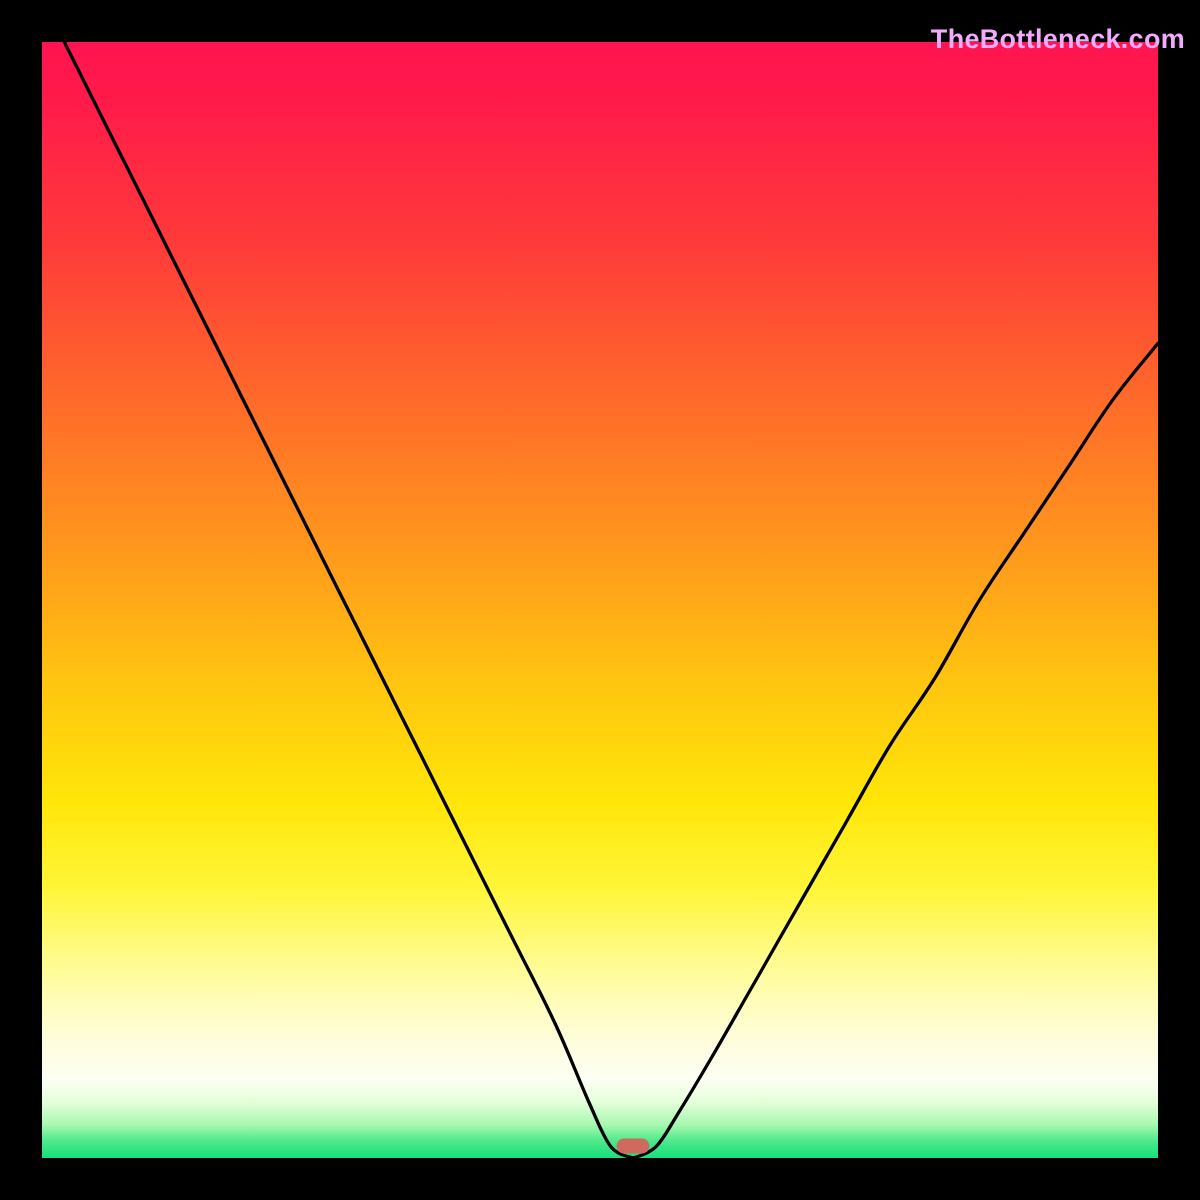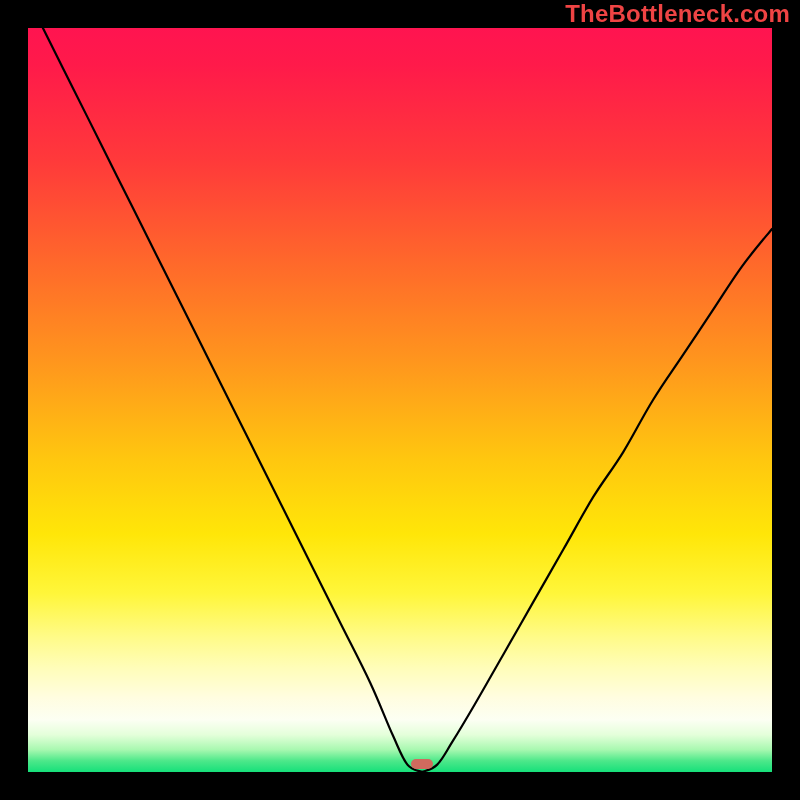--- a/index.html
+++ b/index.html
@@ -12,24 +12,24 @@
     font-family: Arial, Helvetica, sans-serif;
   }
   .frame {
     position: relative;
     width: 800px;
     height: 800px;
     background: #000;
   }
   .watermark {
     position: absolute;
-    top: 0;
+    top: 16px;
     right: 10px;
-    color: #ef4444;
-    font-size: 24px;
+    color: #f0abfc;
+    font-size: 18px;
     font-weight: 600;
     letter-spacing: 0.2px;
     z-index: 10;
   }
   .plot-area {
     position: absolute;
     left: 28px;
     top: 28px;
     width: 744px;
     height: 744px;

